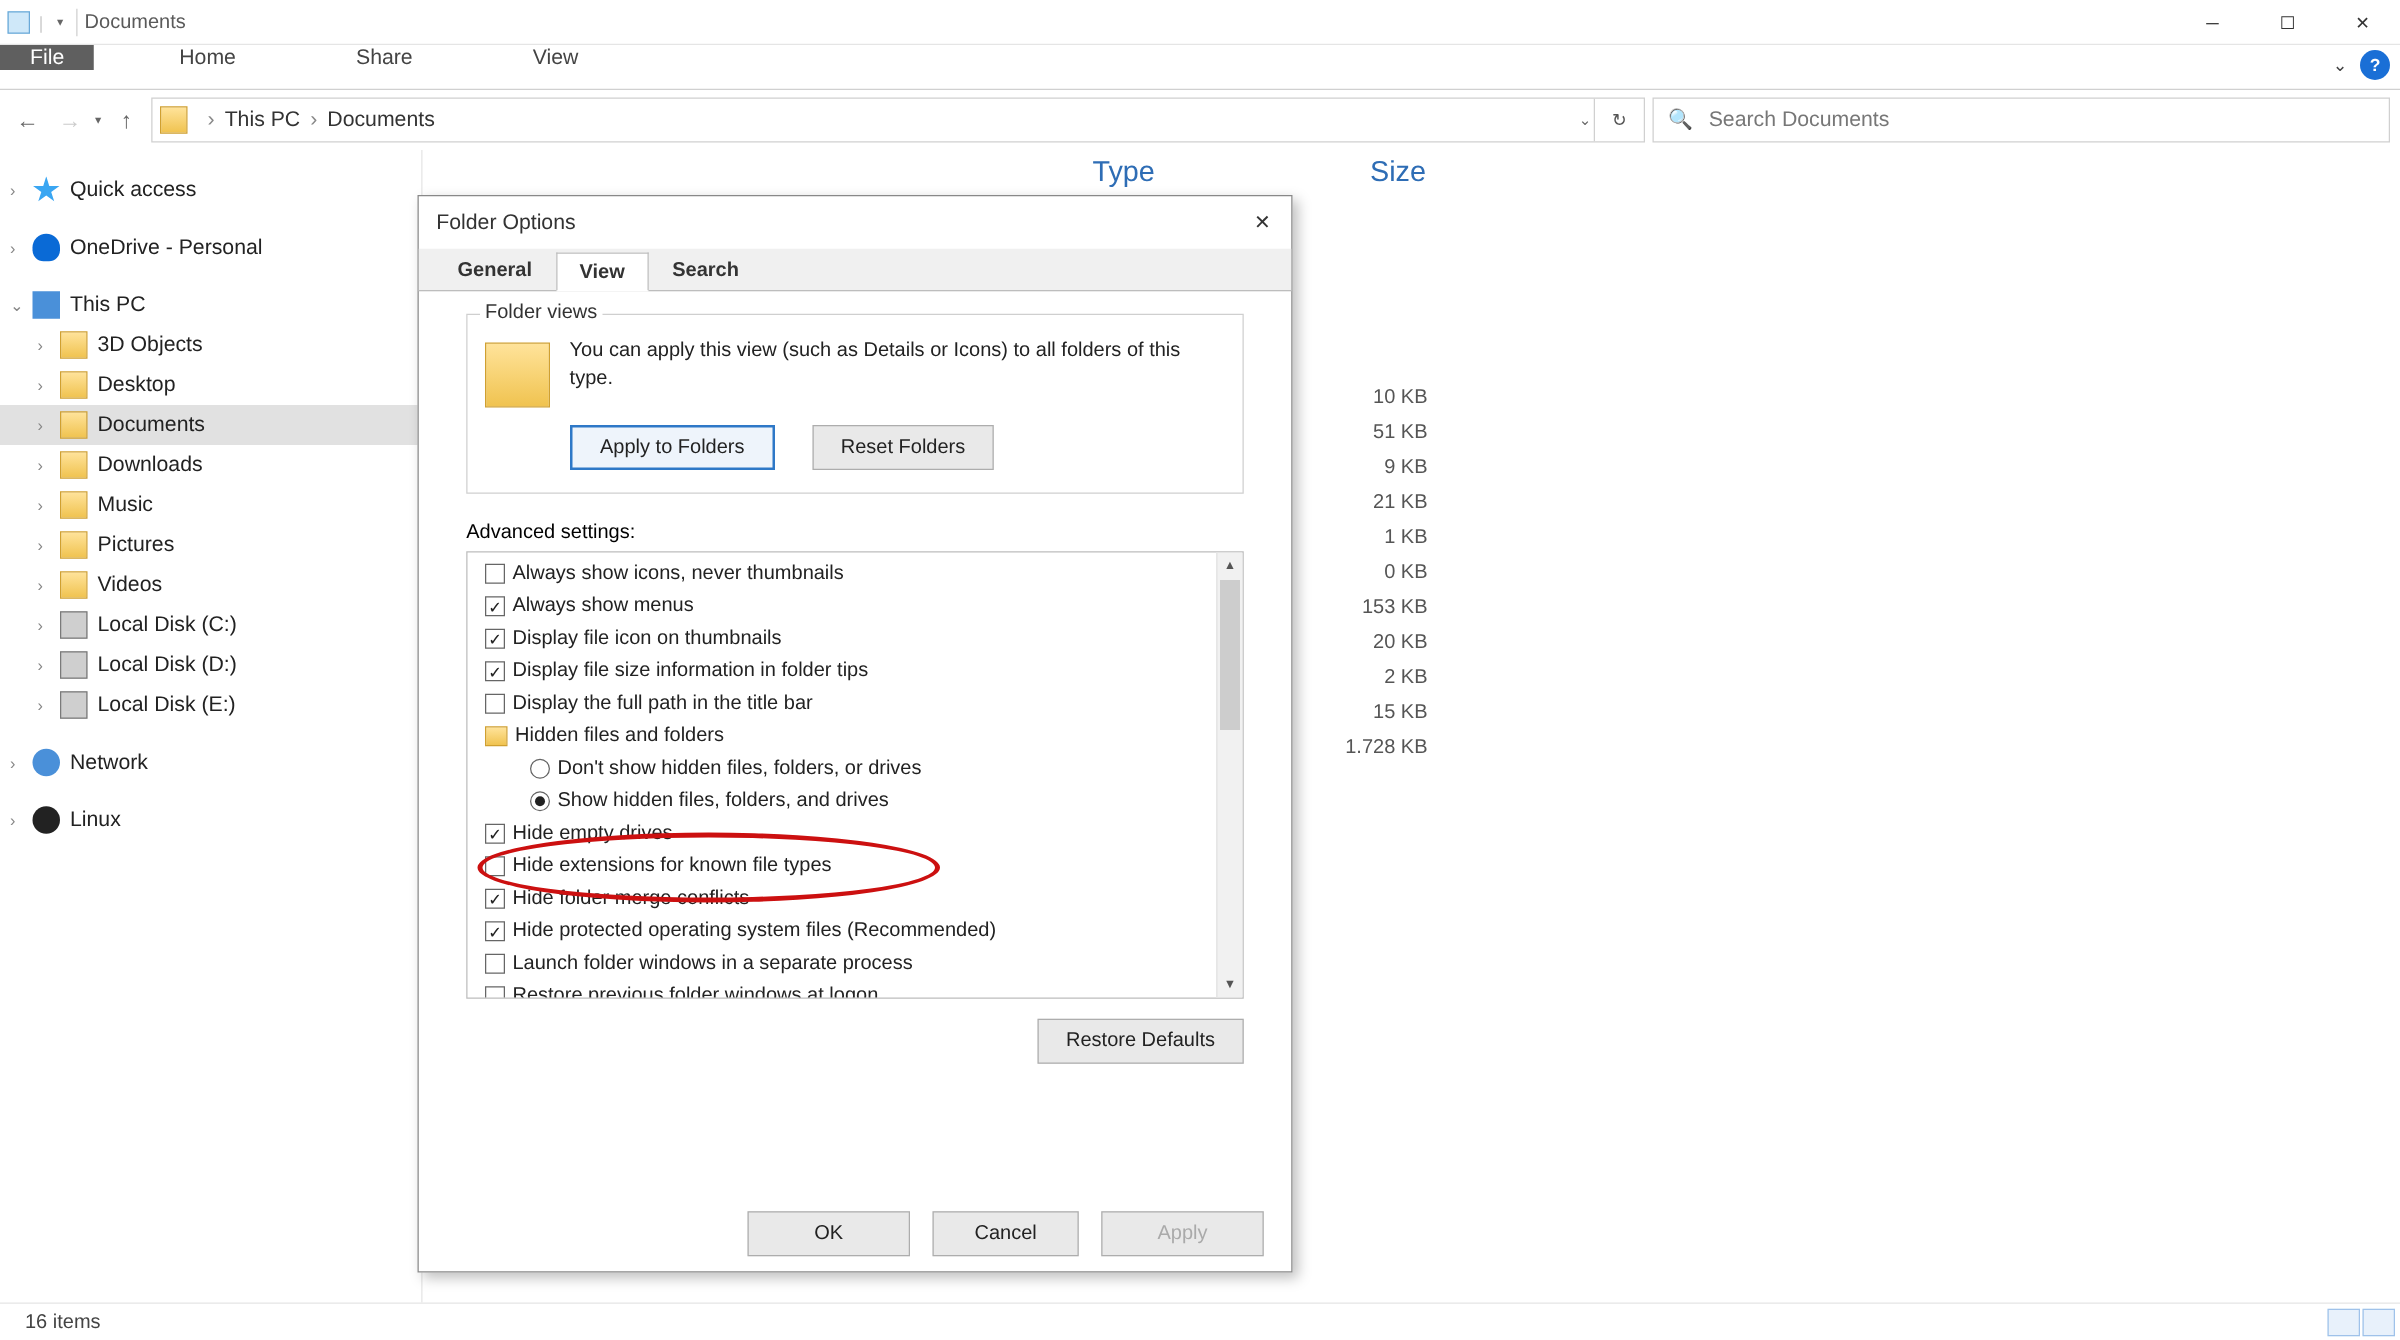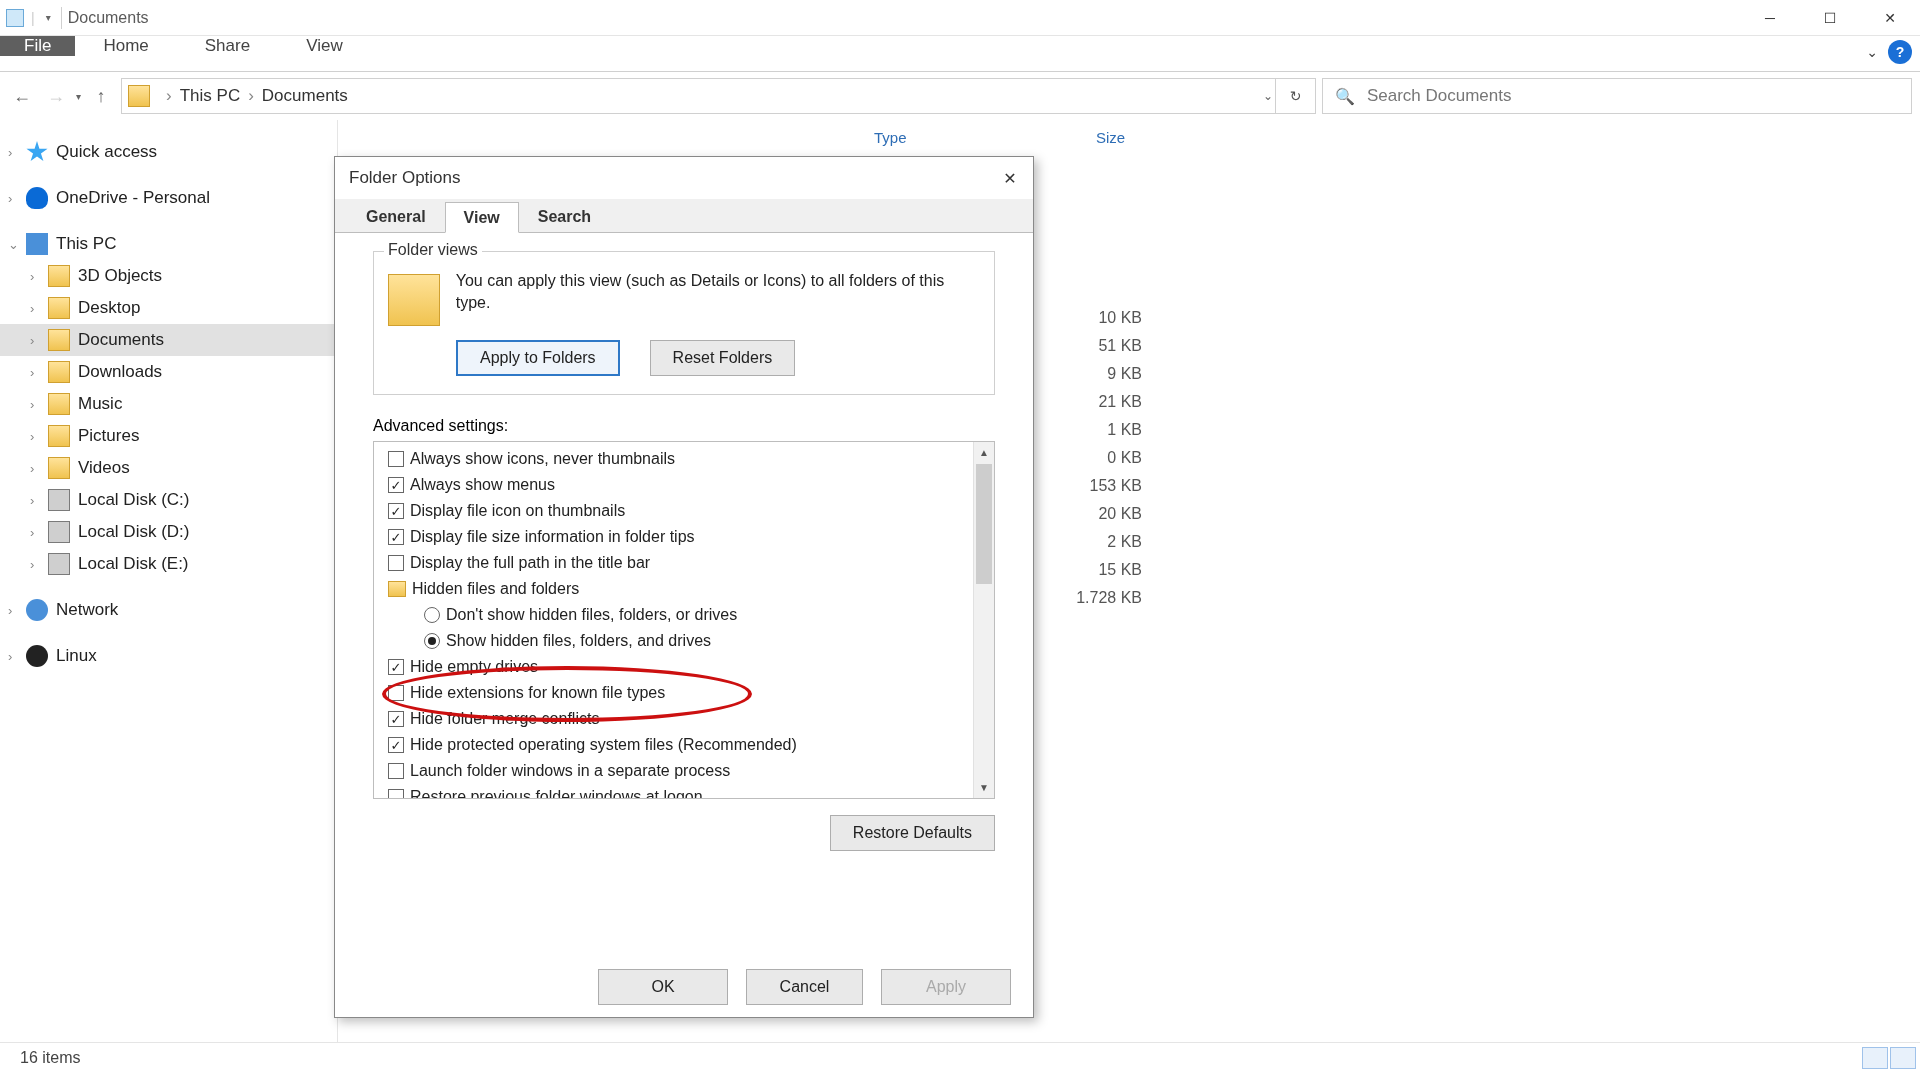--- a/index.html
+++ b/index.html
@@ -12,21 +12,21 @@
 .titlebar .qat .caret { font-size: 10px; color: #666; padding: 0 4px; }
 .titlebar .sep { width: 1px; height: 22px; background: #d0d0d0; margin: 0 6px; }
 .titlebar .title { color: #5a5a5a; font-size: 16px; }
 .titlebar .wincontrols { position: absolute; right: 0; top: 0; display: flex; }
 .titlebar .wincontrols div { width: 60px; height: 36px; display: flex; align-items: center; justify-content: center; color: #333; }
 .titlebar .wincontrols .wc { font-size: 14px; }
 
 
 .ribbonrow { height: 36px; display: flex; align-items: flex-start; border-bottom: 1px solid #d0d0d0; position: relative; }
 .ribbonrow .file-tab { background: #5f5f5f; color: #fff; padding: 0 24px; display: flex; align-items: center; font-size: 17px; }
-.ribbonrow .tab { padding: 0 28px; display: flex; align-items: center; color: #444; font-size: 17px; }
+.ribbonrow .tab { padding: 0 28px; display: flex; align-items: center; color: #444; font-size: 17px; margin-left: 40px; }
 .ribbonrow .ribright { position: absolute; right: 8px; top: 4px; display: flex; align-items: center; gap: 10px; }
 .ribbonrow .ribright .caret2 { font-size: 14px; color: #444; }
 .ribbonrow .help { width: 24px; height: 24px; border-radius: 50%; background: #1a6fd6; color: #fff; display: flex; align-items: center; justify-content: center; font-weight: bold; }
 
 
 .addrrow { height: 48px; display: flex; align-items: center; padding: 6px 8px; gap: 6px; }
 .addrrow .navbtn { width: 28px; height: 28px; display: flex; align-items: center; justify-content: center; color: #666; font-size: 18px; }
 .addrrow .navbtn.disabled { color: #ccc; }
 .addrrow .caretdown { font-size: 10px; color: #666; }
 .addrbox { flex: 1; height: 36px; border: 1px solid #d0d0d0; display: flex; align-items: center; padding: 0 6px; position: relative; }
@@ -42,21 +42,21 @@
 .mainarea { position: absolute; top: 120px; left: 0; right: 0; bottom: 30px; display: flex; }
 .navpane { width: 338px; border-right: 1px solid #e5e5e5; padding-top: 16px; overflow: hidden; }
 .tree-item { display: flex; align-items: center; height: 32px; padding-left: 8px; font-size: 17px; color: #222; position: relative; }
 .tree-item.lev2 { padding-left: 30px; }
 .tree-item .exp { width: 16px; color: #888; font-size: 13px; margin-right: 2px; }
 .tree-item .tico { width: 22px; height: 22px; margin-right: 8px; display: inline-block; }
 .tree-item.selected { background: #e1e1e1; }
 
 
 .content { flex: 1; position: relative; }
-.colheader { position: absolute; top: 0; left: 530px; right: 0; height: 34px; display: flex; align-items: center; color: #2e6db5; font-size: 15px; }
+.colheader { position: absolute; top: 0; left: 530px; right: 0; height: 34px; display: flex; align-items: center; color: #2e6db5; font-size: 23px; }
 .colheader .col { padding-left: 6px; }
 .colheader .col-type { width: 178px; }
 .colheader .col-size { width: 120px; text-align: left; margin-left: 44px; }
 .filerows { position: absolute; top: 44px; left: 530px; right: 0; }
 .filerow { height: 28px; display: flex; align-items: center; font-size: 16px; color: #555; }
 .filerow .type { width: 178px; white-space: nowrap; overflow: hidden; text-overflow: ellipsis; }
 .filerow .size { width: 120px; text-align: right; padding-right: 24px; }
 
 
 .statusbar { position: absolute; bottom: 0; left: 0; right: 0; height: 30px; border-top: 1px solid #e5e5e5; display: flex; align-items: center; padding-left: 20px; color: #444; font-size: 16px; }

